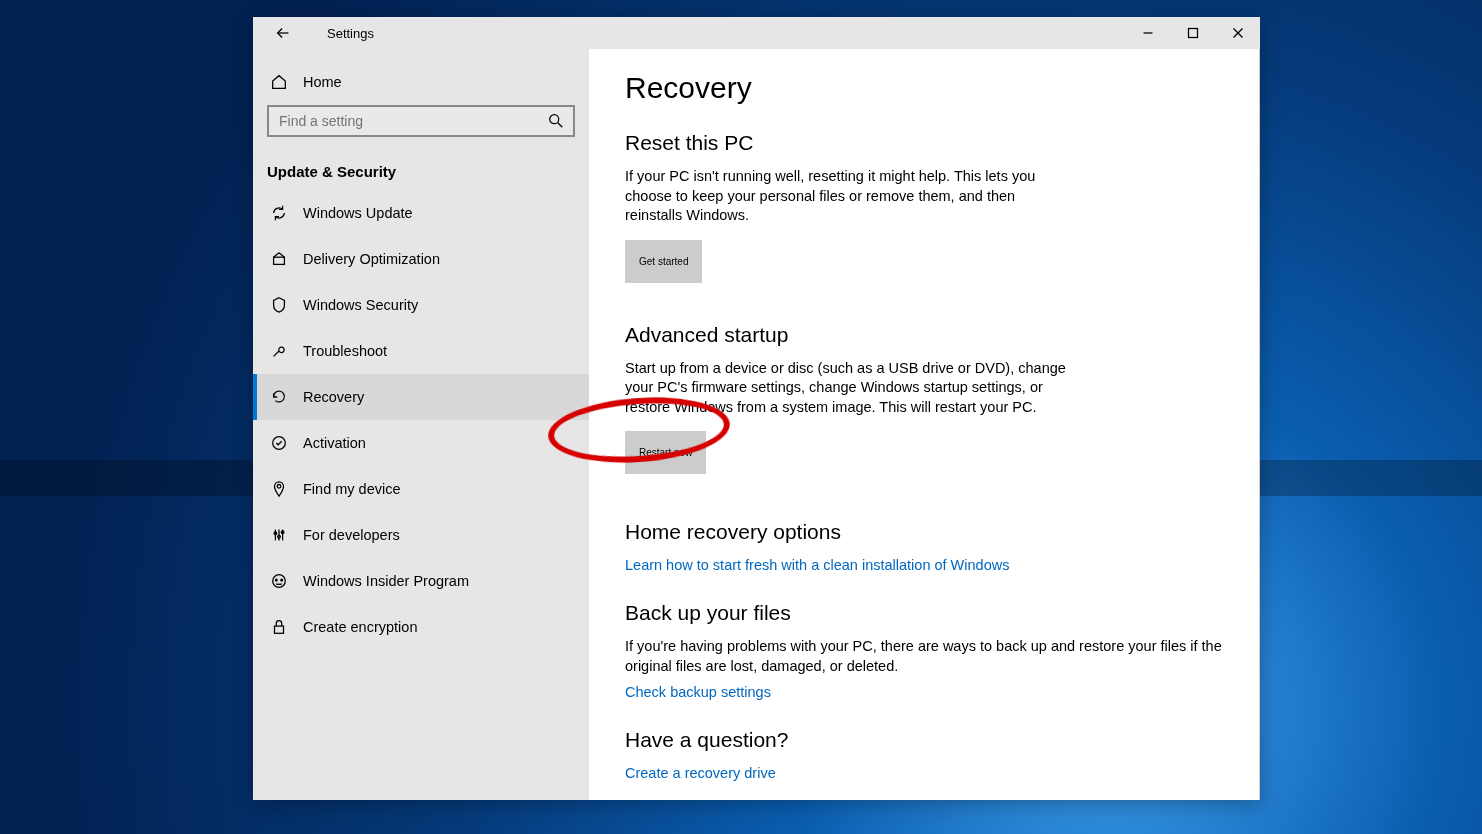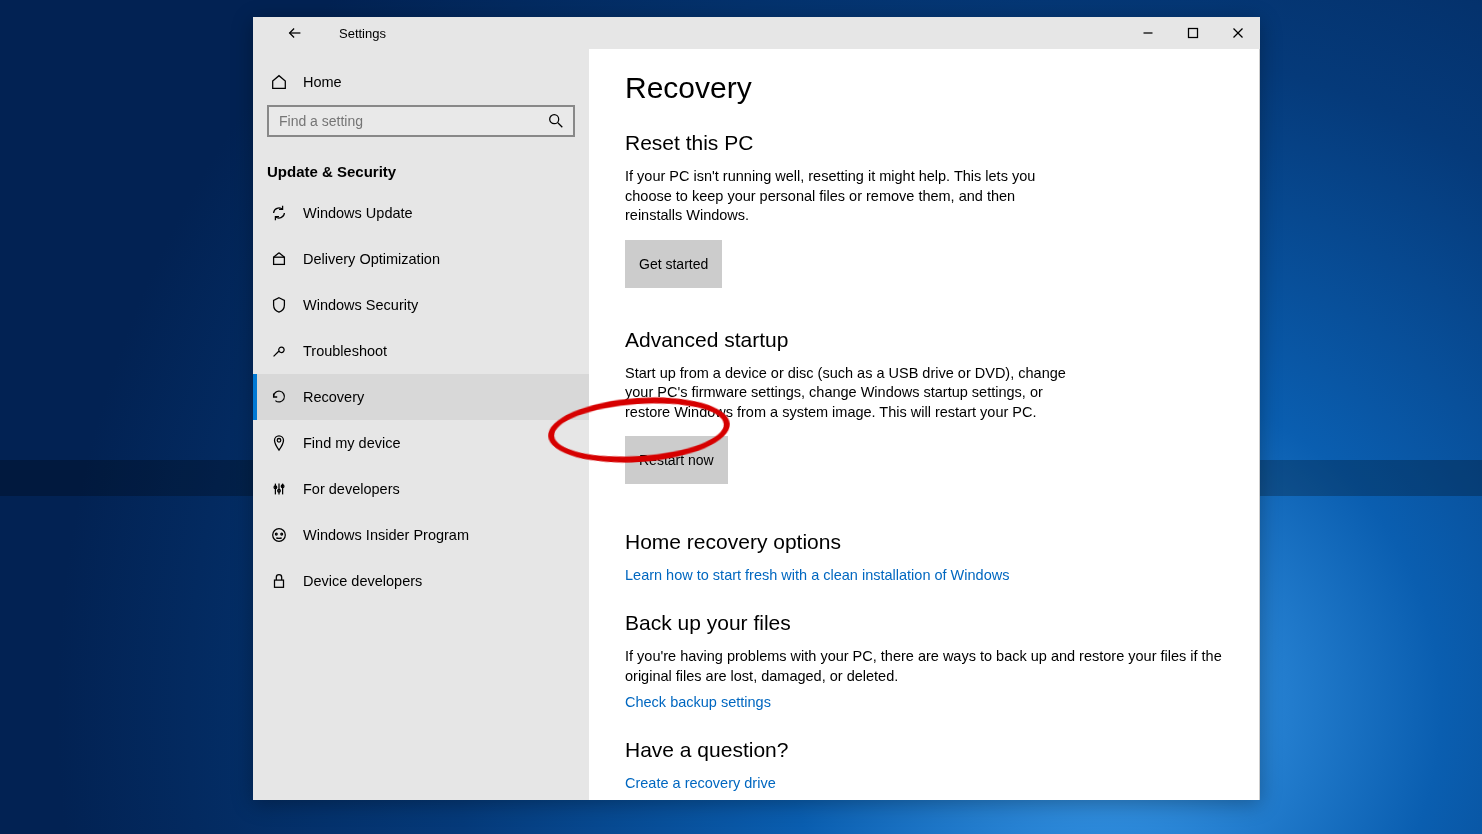--- a/index.html
+++ b/index.html
@@ -21,21 +21,21 @@
     background: #fff;
     display: flex;
     flex-direction: column;
     box-shadow: 0 4px 20px rgba(0,0,0,0.3);
   }
   .titlebar {
     height: 32px;
     display: flex;
     align-items: center;
     background: #e6e6e6;
-    padding-left: 28px;
+    padding-left: 16px;
     flex-shrink: 0;
   }
   .back-btn { width:28px; height:28px; display:flex; align-items:center; justify-content:center; cursor:pointer; }
   .title-text { margin-left: 30px; font-size: 13px; color:#000; }
   .win-controls { margin-left:auto; display:flex; }
   .win-btn { width:45px; height:32px; display:flex; align-items:center; justify-content:center; cursor:pointer; }
 
   .body-area { flex:1; display:flex; overflow:hidden; }
   .sidebar {
     width: 336px;
@@ -71,21 +71,21 @@
 
   .content {
     flex:1; background:#fff; padding: 22px 36px 20px 36px; overflow-y:auto;
     color:#000; border-right:1px solid #ccc;
   }
   h1.page-title { font-weight:400; font-size:30px; margin-bottom:26px; }
   h2.sec-title { font-weight:400; font-size:21px; margin-bottom:12px; }
   .sec-desc { font-size:14.5px; line-height:1.35; margin-bottom:14px; max-width:450px; }
   .sec-desc.wide { max-width:660px; }
   .std-btn {
-    background:#ccc; border:none; padding:16px 14px; font-size:14px;
+    background:#ccc; border:none; padding:16px 14px; font-size:10px;
     cursor:pointer; color:#000; margin-bottom:40px;
   }
   .link { color:#0067c0; font-size:14.5px; cursor:pointer; text-decoration:none; display:inline-block; margin-bottom:28px; }
 
   .annot {
     position:absolute; border:6px solid #d60000; border-radius:50%;
     pointer-events:none; transform:rotate(-4deg);
   }
 
   svg.i { width:18px; height:18px; }
@@ -192,20 +192,29 @@
             <svg class="i" viewBox="0 0 20 20">
               <path d="M4 10a6 6 0 1 1 2 4"></path>
               <polyline points="4,6 4,10 8,10"></polyline>
             </svg>
           </span>
         <span>Recovery</span>
       </div>
       <div class="nav-item">
         <span class="nav-icon">
             <svg class="i" viewBox="0 0 20 20">
+              <circle cx="10" cy="10" r="7"></circle>
+              <polyline points="7,10 9,12 13,8"></polyline>
+            </svg>
+          </span>
+        <span>Activation</span>
+      </div>
+      <div class="nav-item">
+        <span class="nav-icon">
+            <svg class="i" viewBox="0 0 20 20">
               <path d="M10 2a5 5 0 0 1 5 5c0 4-5 11-5 11S5 11 5 7a5 5 0 0 1 5-5z"></path>
               <circle cx="10" cy="7" r="2"></circle>
             </svg>
           </span>
         <span>Find my device</span>
       </div>
       <div class="nav-item">
         <span class="nav-icon">
             <svg class="i" viewBox="0 0 20 20">
               <line x1="6" y1="4" x2="6" y2="16"></line>
@@ -229,21 +238,21 @@
           </span>
         <span>Windows Insider Program</span>
       </div>
       <div class="nav-item">
         <span class="nav-icon">
             <svg class="i" viewBox="0 0 20 20">
               <rect x="5" y="9" width="10" height="8"></rect>
               <path d="M7 9V6a3 3 0 0 1 6 0v3"></path>
             </svg>
           </span>
-        <span>Device developers</span>
+        <span>Create encryption</span>
       </div>
     </div>
 
     <div class="content">
       <h1 class="page-title">Recovery</h1>
 
       <h2 class="sec-title">Reset this PC</h2>
       <p class="sec-desc">If your PC isn't running well, resetting it might help. This lets you choose to keep your personal files or remove them, and then reinstalls Windows.</p>
       <button class="std-btn">Get started</button>
 

